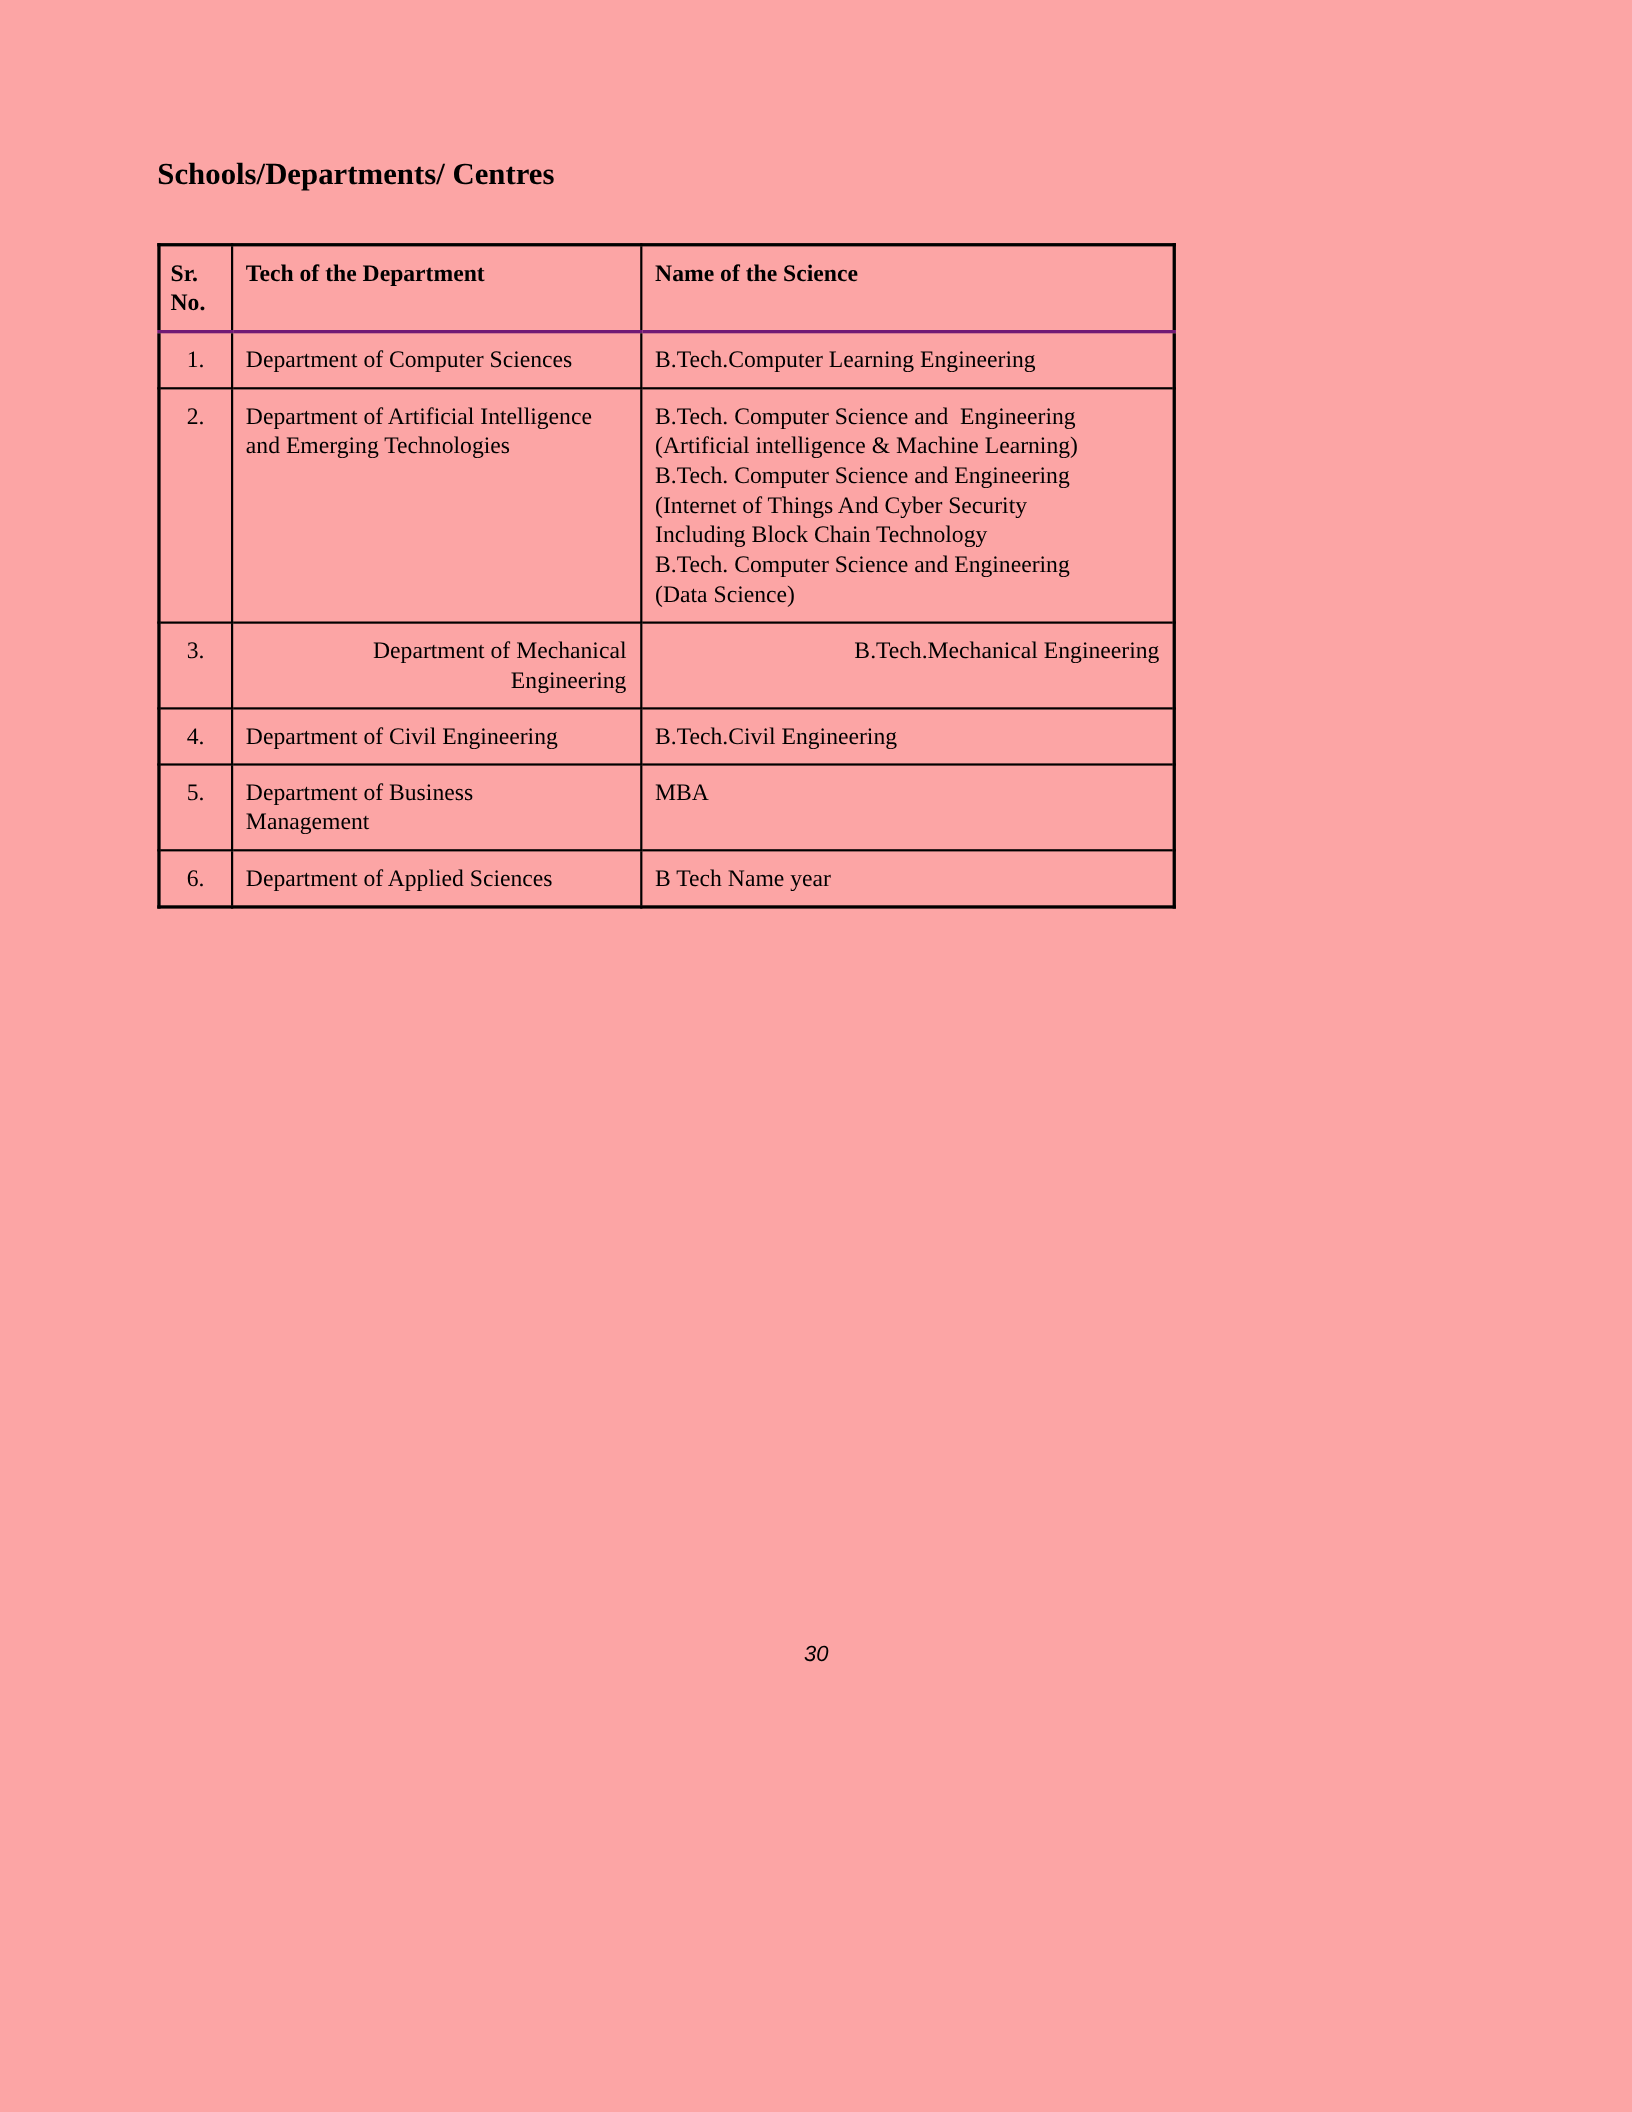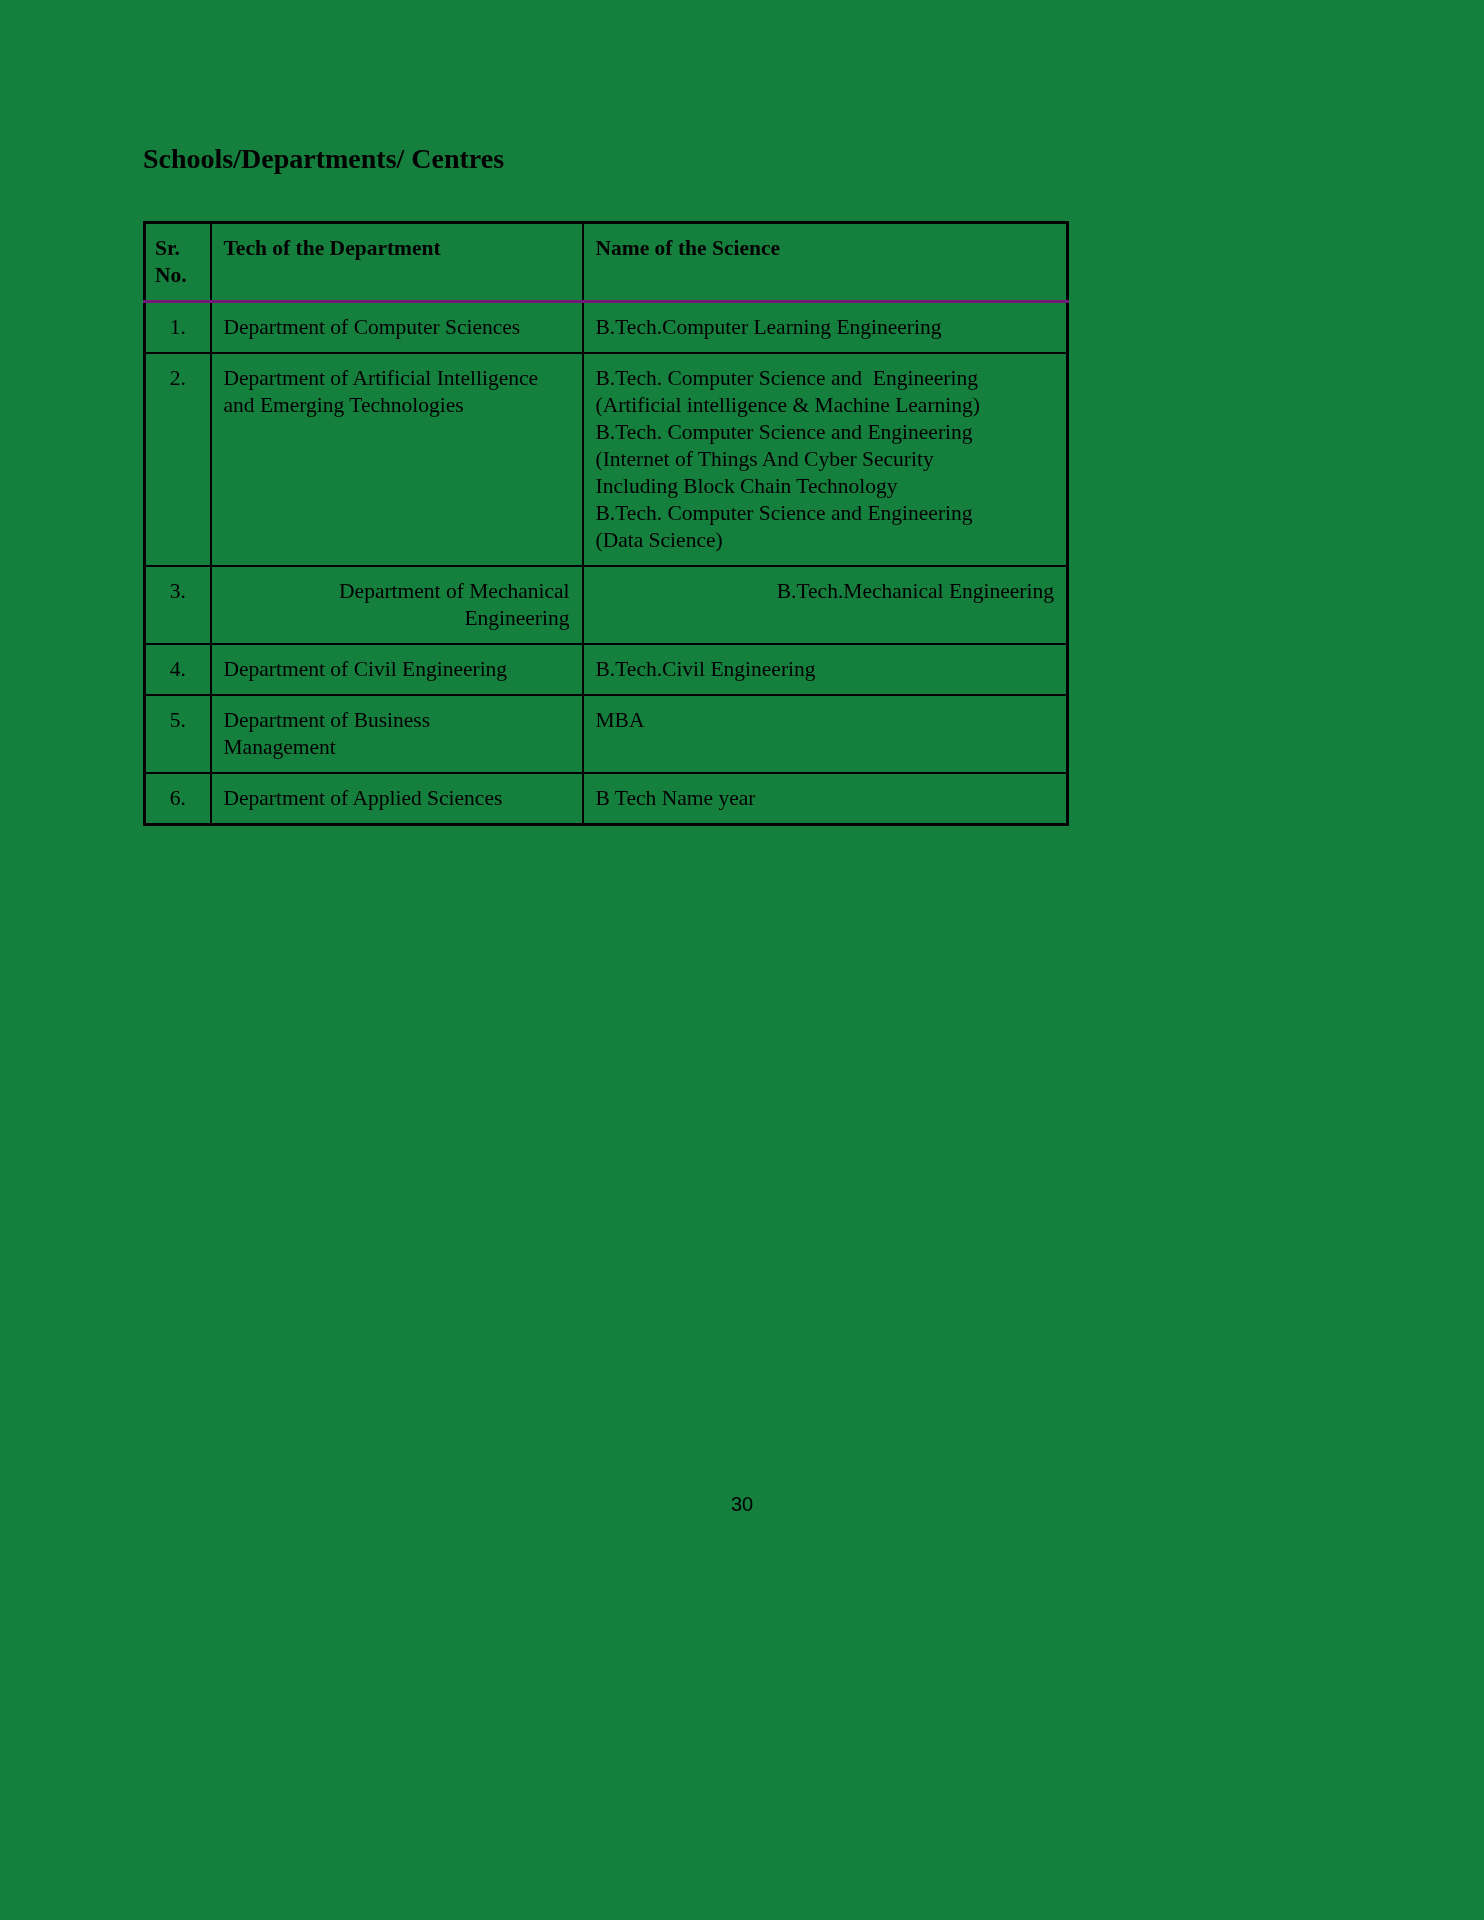--- a/index.html
+++ b/index.html
@@ -4,21 +4,21 @@
 <style>
   html, body {
     margin: 0;
     padding: 0;
     background: #ffffff;
   }
   .page {
     position: relative;
     width: 1484px;
     height: 1920px;
-    background: #15803d;
+    background: #fca5a5;
     color: #000000;
     font-family: "Liberation Serif", serif;
     box-sizing: border-box;
     overflow: hidden;
   }
   .content {
     position: absolute;
     left: 143px;
     top: 143px;
     width: 930px;
@@ -74,20 +74,21 @@
   .row-6 td { height: 50px;  box-sizing: border-box; }
   .page-number {
     position: absolute;
     top: 1493px;
     left: 0;
     width: 100%;
     text-align: center;
     font-family: "Liberation Sans", sans-serif;
     font-size: 20px;
     color: #000000;
+    font-style: italic;
   }
 </style>
 </head>
 <body>
 
 <div class="page">
   <div class="content">
     <h1 class="doc-title">Schools/Departments/ Centres</h1>
 
     <table class="dept-table">

